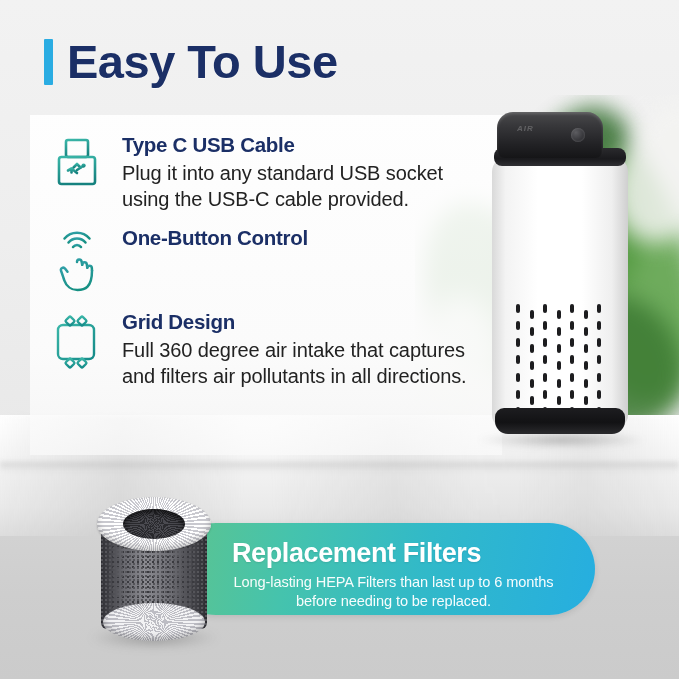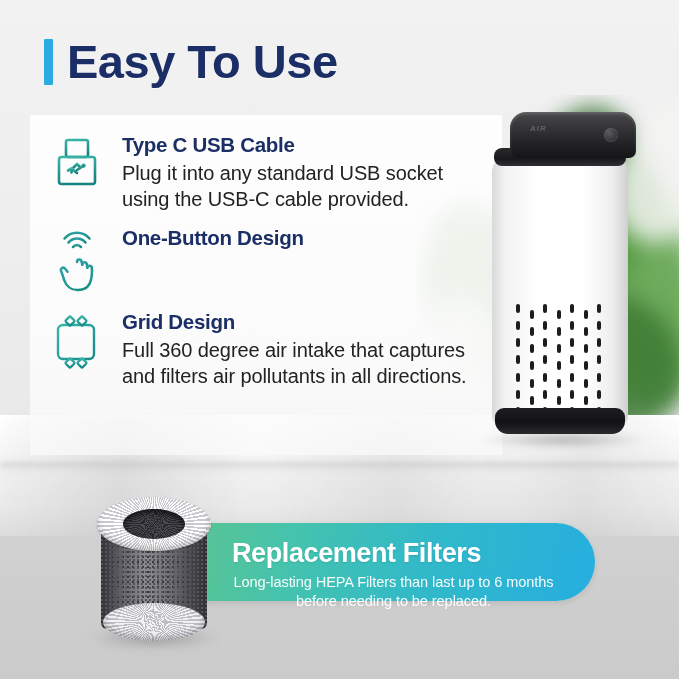--- a/index.html
+++ b/index.html
@@ -150,22 +150,22 @@
   }
   .purifier-shadow {
     position: absolute;
     left: 478px; top: 432px;
     width: 168px; height: 16px;
     background: radial-gradient(ellipse at center, rgba(90,90,90,.38) 0%, rgba(90,90,90,0) 72%);
     filter: blur(3px);
   }
   .purifier-top {
     position: absolute;
-    left: 18px; top: 0;
-    width: 126px; height: 46px;
+    left: 5px; top: 0;
+    width: 106px; height: 46px;
     background: linear-gradient(180deg,#4a4a4c 0%, #37373a 30%, #222225 70%, #151517 100%);
     border-radius: 16px 16px 7px 7px;
     box-shadow: inset 0 2px 3px rgba(255,255,255,.16);
     z-index: 3;
     font-style: italic;
   }
   .purifier-top-logo {
     position: absolute;
     left: 20px; top: 12px;
     font-size: 8px;
@@ -223,21 +223,21 @@
   .vent-dash {
     width: 4px; height: 9px;
     background: #1d1d1f;
     border-radius: 2px;
   }
 
   
   .banner {
     position: absolute;
     left: 170px; top: 523px;
-    width: 425px; height: 78px;
+    width: 425px; height: 92px;
     border-radius: 50px;
     background: linear-gradient(100deg, #5ec48d 0%, #45c3ad 28%, #31b9c9 60%, #26aee0 100%);
     box-shadow: 0 2px 6px rgba(0,0,0,.10);
     padding: 16px 40px 16px 62px;
     z-index: 4;
   }
   .banner-title {
     font-size: 27px;
     font-weight: bold;
     color: #ffffff;
@@ -383,21 +383,21 @@
             <path d="M26 16 L26 39"></path>
             <path d="M26 32 c0-3 4-3.4 4.6-.4 l.6 3.1"></path>
             <path d="M31.2 34.7 c0-3 4.2-3.2 4.6-.3 l.5 3.3"></path>
             <path d="M36.3 37.7 c.2-2.7 4.2-2.7 4.5 0 l.2 2.8"></path>
             <path d="M41 40.5 c0 8-1 12.5-4.5 16.2 -2.4 2.5-6 3.4-10 3.4 -6.2 0-11.2-4-13.2-9.8 -1.1-3.2-2.1-6.5-3.2-9.3 -1-2.6 2.2-4.6 4.1-2.2 l2.3 3"></path>
             <path d="M26 39 L26 47"></path>
           </g>
         </svg>
       </div>
       <div class="feature-text">
-        <div class="feature-title">One-Button Design</div>
+        <div class="feature-title">One-Button Control</div>
       </div>
     </div>
 
     <div class="feature">
       <div class="feature-icon">
         <svg width="58" height="56" viewBox="0 0 58 56">
           <defs>
             <linearGradient id="tealGrad3" x1="0" y1="0" x2="1" y2="1">
               <stop offset="0%" stop-color="#3ab6a8"></stop>
               <stop offset="100%" stop-color="#148a88"></stop>

